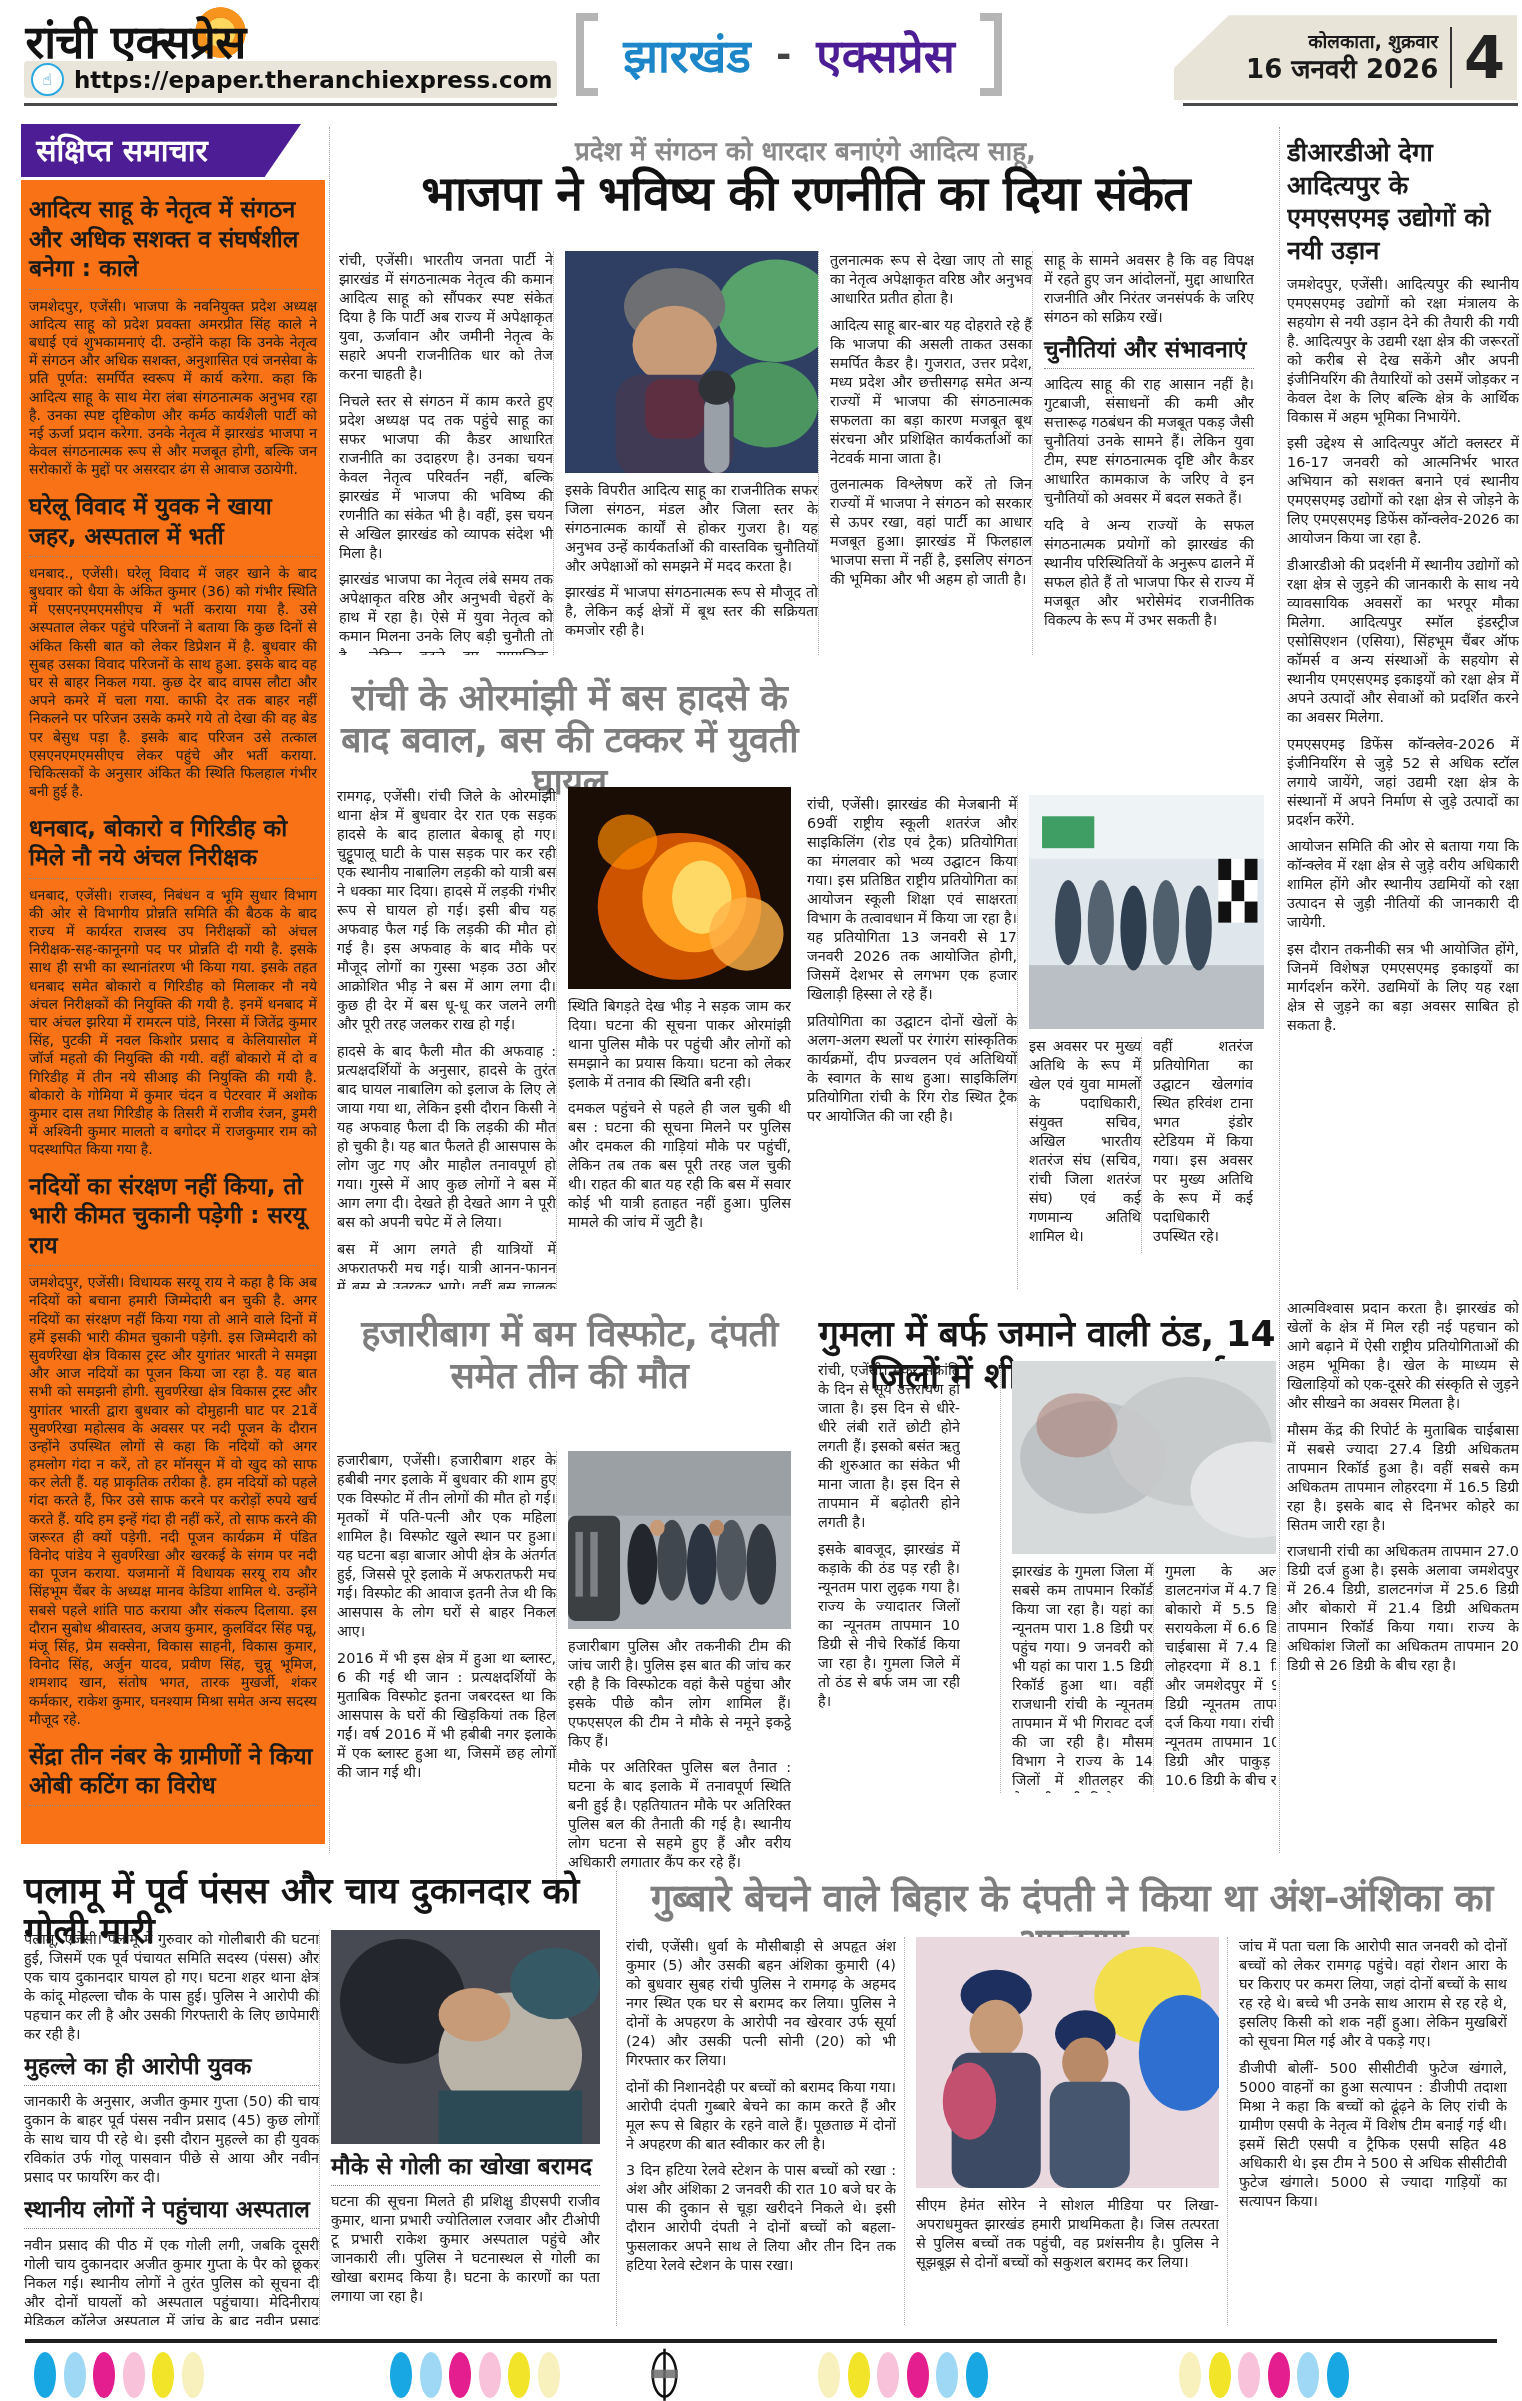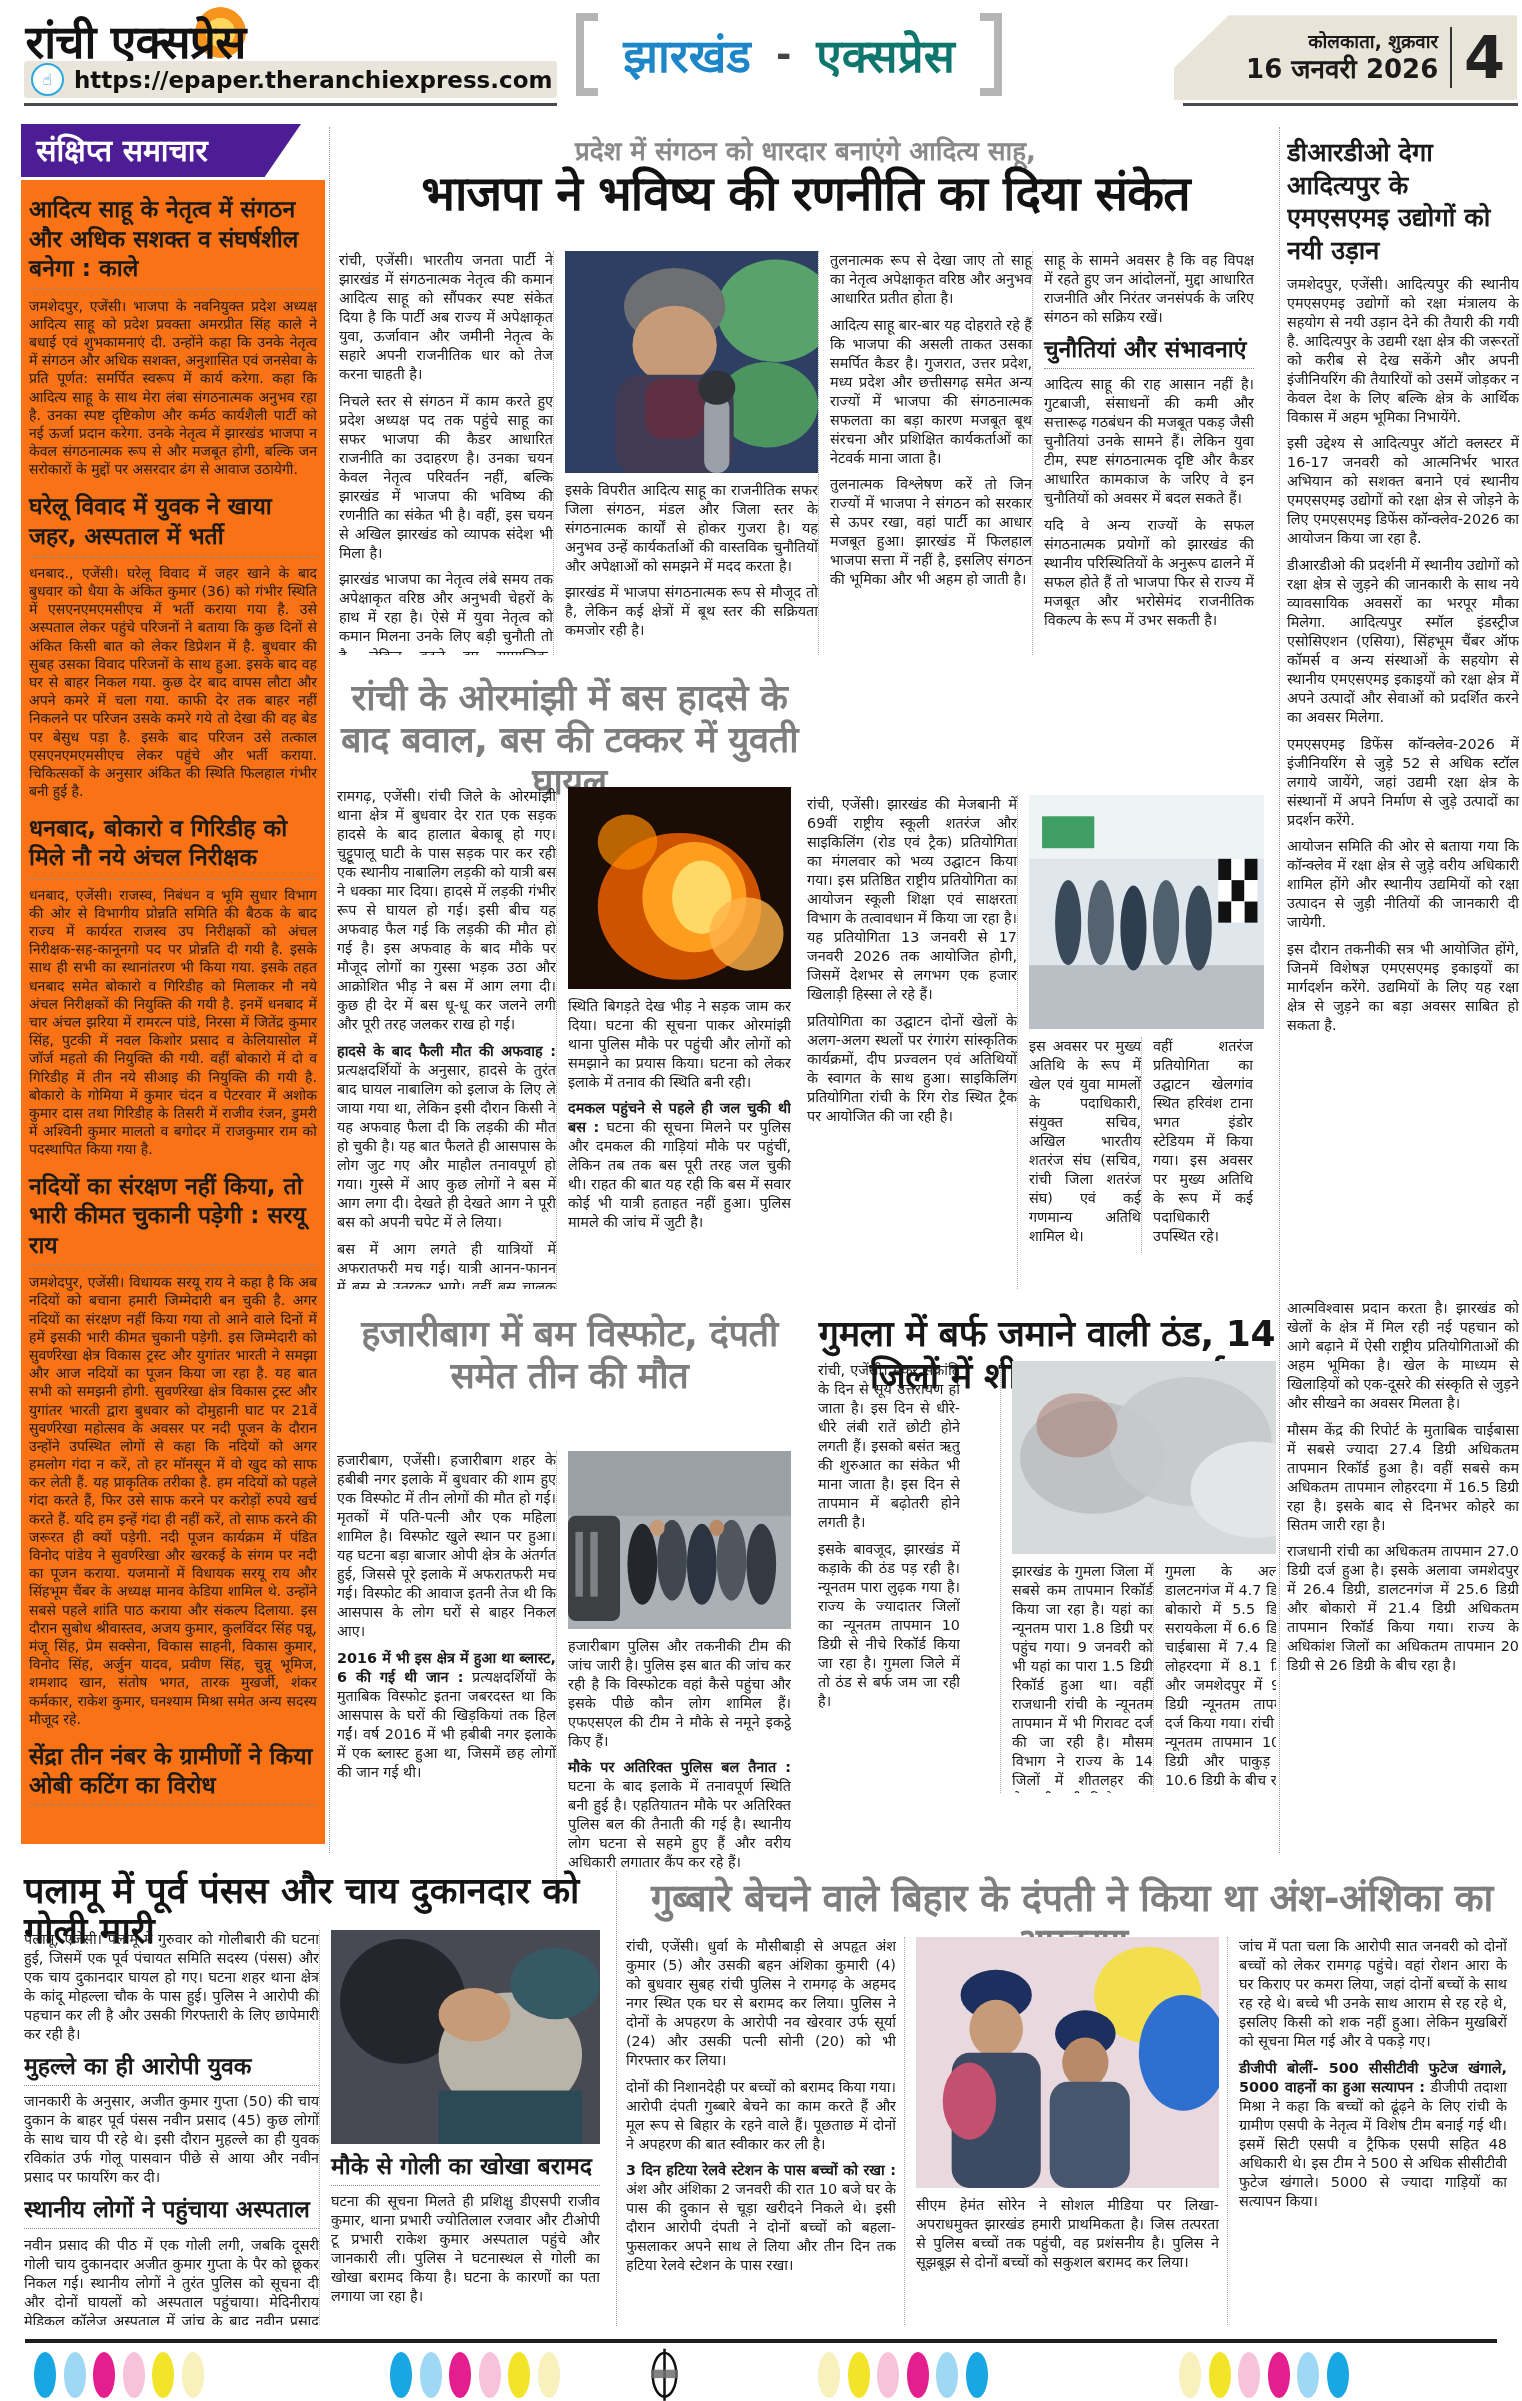--- a/index.html
+++ b/index.html
@@ -19,21 +19,21 @@
   .url-ic{width:29px;height:29px;border-radius:50%;background:#fff;border:2.5px solid #29a9e0;
           display:flex;align-items:center;justify-content:center;font-size:16px;color:#1d86c8;}
   .url-txt{font-size:23px;font-weight:bold;color:#101010;}
   .hline{background:#4a4a4a;height:2.5px;}
   .masthead{left:509px;top:5.1px;width:560px;height:98px;display:flex;align-items:center;justify-content:center;gap:25px;}
   .brkt{width:22px;height:83px;border-top:8.5px solid #b5b5b5;border-bottom:8.5px solid #b5b5b5;box-sizing:border-box;}
   .brkt.l{border-left:8.5px solid #b5b5b5;}
   .brkt.r{border-right:8.5px solid #b5b5b5;}
   .mh-region{font-size:46px;font-weight:bold;color:#1d86c8;}
   .mh-sep{font-size:37px;font-weight:bold;color:#444;}
-  .mh-name{font-size:46px;font-weight:bold;color:#0f766e;}
+  .mh-name{font-size:46px;font-weight:bold;color:#4c1d95;}
   .datebox{left:1174px;top:15.3px;width:343px;height:85px;background:#e8e4d8;
            clip-path:polygon(0 62%,16% 0,100% 0,100% 100%,0 100%);
            display:flex;align-items:center;justify-content:flex-end;gap:12px;padding-right:12px;box-sizing:border-box;}
   .d-txt{text-align:right;font-weight:bold;line-height:1.25;}
   .d-city{font-size:18.7px;}
   .d-date{font-size:26px;}
   .d-sep{width:1.7px;height:61px;background:#333;}
   .d-num{font-size:59px;font-weight:bold;color:#222;}
 
   
@@ -50,21 +50,21 @@
 
   
   .kicker{left:339px;top:132px;width:933px;text-align:center;font-size:26px;font-weight:bold;color:#8a8a8a;}
   .headline-xl{left:339px;top:168px;width:933px;text-align:center;font-size:48px;font-weight:bold;
                color:#121212;line-height:1.05;letter-spacing:-0.8px;}
   .cols{display:flex;}
   .cols .col{flex:none;overflow:hidden;box-sizing:border-box;}
   .cols .col + .col{border-left:0.8px dotted #aaa;padding-left:11px;}
   .subhead{font-weight:bold;font-size:23px;line-height:1.25;border-bottom:0.8px dotted #888;
            padding-bottom:4.2px;margin:5.1px 0 6.8px;}
-  .blead{font-weight:bold;}
+  .blead{font-weight:normal;}
   .photo{width:100%;overflow:hidden;background:#ccc;margin-bottom:7.6px;}
   .photo svg{display:block;width:100%;height:100%;}
 
   .hl-gray{color:#7e7e7e;}
   .hl-mid{text-align:center;font-size:36px;font-weight:bold;line-height:1.16;letter-spacing:-0.4px;}
   .art-h2{font-size:25.4px;font-weight:bold;line-height:1.28;margin:0 0 8.5px;}
 
   
   .foot-rule{left:25.4px;top:2339px;width:1472px;height:4.2px;background:#1e1e1e;}
   .marks{display:flex;gap:7.6px;}

